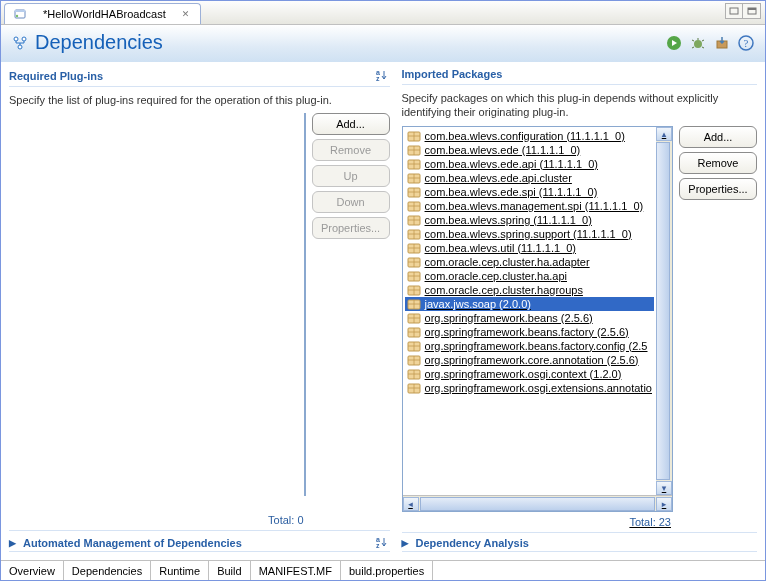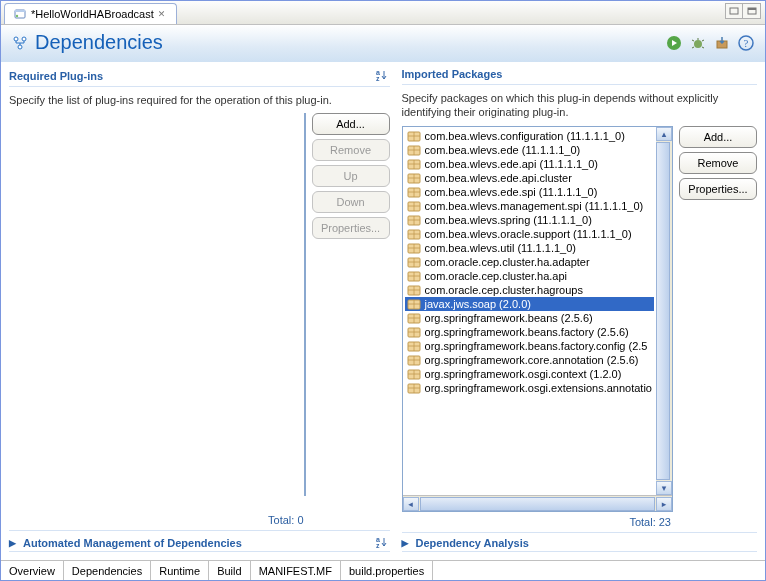--- a/index.html
+++ b/index.html
@@ -1,19 +1,19 @@
 <!DOCTYPE html>
 <html><head>
 <meta charset="utf-8">
 <style>
   * { box-sizing: border-box; margin: 0; padding: 0; }
   body { font-family: Tahoma, Arial, sans-serif; font-size: 11px; background: #ece9d8; width: 766px; height: 581px; overflow: hidden; }
   .window { border: 1px solid #7a96df; background: #fff; width: 766px; height: 581px; display: flex; flex-direction: column; }
   .tab-bar { display: flex; align-items: flex-end; height: 24px; background: linear-gradient(#fdfdfd,#e7e7e0); border-bottom: 1px solid #c0c0c0; position: relative; }
-  .tab { display: flex; align-items: center; gap: 4px; padding: 3px 8px; border: 1px solid #9cb0d8; border-bottom: none; border-radius: 4px 4px 0 0; background: #fff; margin-left: 3px; font-size: 11px; }
+  .tab { display: flex; align-items: center; gap: 16px; padding: 3px 8px; border: 1px solid #9cb0d8; border-bottom: none; border-radius: 4px 4px 0 0; background: #fff; margin-left: 3px; font-size: 11px; }
   .tab-icon { width: 14px; height: 14px; display:inline-block; }
   .tab-close { width: 10px; height: 10px; color: #7a7a7a; font-size: 9px; cursor: pointer; }
   .winbtns { position: absolute; right: 4px; top: 2px; display: flex; gap: 0; }
   .winbtn { width: 18px; height: 16px; border: 1px solid #b0b0b0; background: #f7f7f3; display:flex; align-items:center; justify-content:center; font-size: 9px; cursor:pointer; }
   .winbtn + .winbtn { border-left: none; }
   .header { display: flex; align-items: center; justify-content: space-between; padding: 6px 10px 8px 10px; background: linear-gradient(#ffffff, #deeaf6 60%, #cfe1f3); }
   .header-left { display:flex; align-items:center; gap: 6px; }
   .header-title { font-size: 20px; color: #1560b8; font-weight: normal; }
   .header-icons { display: flex; align-items: center; gap: 6px; }
   .hicon { width: 18px; height: 18px; display:inline-flex; align-items:center; justify-content:center; cursor:pointer; }
@@ -166,21 +166,21 @@
 
     <div class="col col-right">
       <div class="panel">
         <div class="panel-head">
           <div class="pt">
               <span>Imported Packages</span>
             </div>
         </div>
         <div class="panel-desc">Specify packages on which this plug-in depends without explicitly identifying their originating plug-in.</div>
         <div class="panel-body">
-          <div style="flex:1; display:flex; flex-direction:column; min-width:0;">
+          <div style="flex:1; display:flex; flex-direction:column; min-width:0;text-decoration:underline;">
             <div class="listbox" style="flex:1; display:flex; flex-direction:column; padding:0;">
               <div class="listwrap">
                 <div class="listcontent">
                   <div class="pkg-list" id="pkgList">
                       <div class="pkg-item">
                         <span class="pkg-icon">
                           <svg width="14" height="12" viewBox="0 0 14 12">
                             <rect x="1" y="2" width="12" height="9" rx="1" fill="#f0d49a" stroke="#c19b52"></rect>
                             <path d="M1 6h12M7 2v9" stroke="#c19b52" stroke-width="0.8"></path>
                           </svg>
@@ -241,21 +241,21 @@
                         </span>
                         <span>com.bea.wlevs.spring (11.1.1.1_0)</span>
                       </div>
                       <div class="pkg-item">
                         <span class="pkg-icon">
                           <svg width="14" height="12" viewBox="0 0 14 12">
                             <rect x="1" y="2" width="12" height="9" rx="1" fill="#f0d49a" stroke="#c19b52"></rect>
                             <path d="M1 6h12M7 2v9" stroke="#c19b52" stroke-width="0.8"></path>
                           </svg>
                         </span>
-                        <span>com.bea.wlevs.oracle.support (11.1.1.1_0)</span>
+                        <span>com.bea.wlevs.spring.support (11.1.1.1_0)</span>
                       </div>
                       <div class="pkg-item">
                         <span class="pkg-icon">
                           <svg width="14" height="12" viewBox="0 0 14 12">
                             <rect x="1" y="2" width="12" height="9" rx="1" fill="#f0d49a" stroke="#c19b52"></rect>
                             <path d="M1 6h12M7 2v9" stroke="#c19b52" stroke-width="0.8"></path>
                           </svg>
                         </span>
                         <span>com.bea.wlevs.util (11.1.1.1_0)</span>
                       </div>

